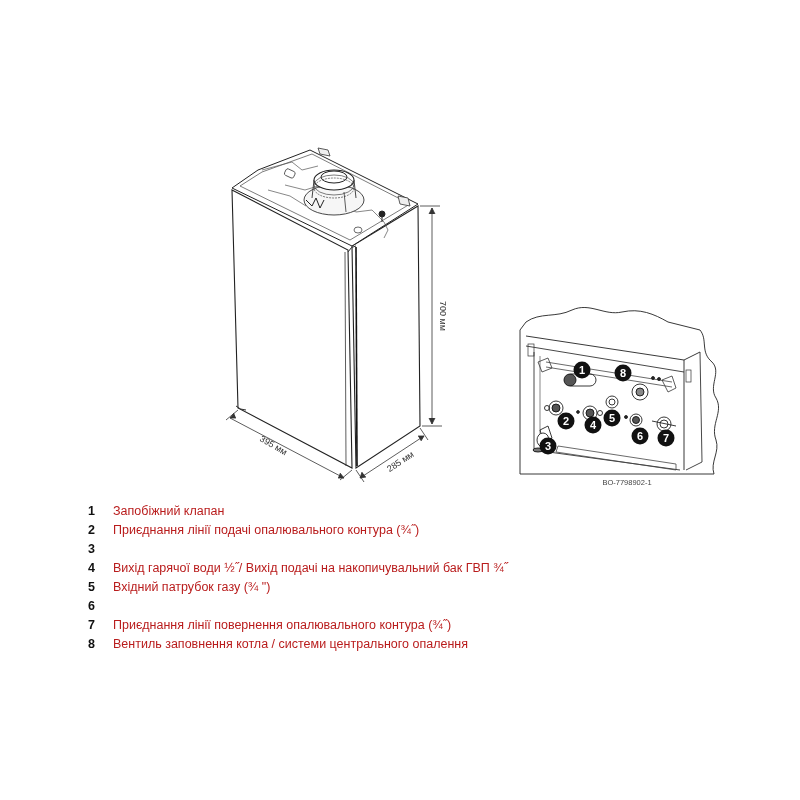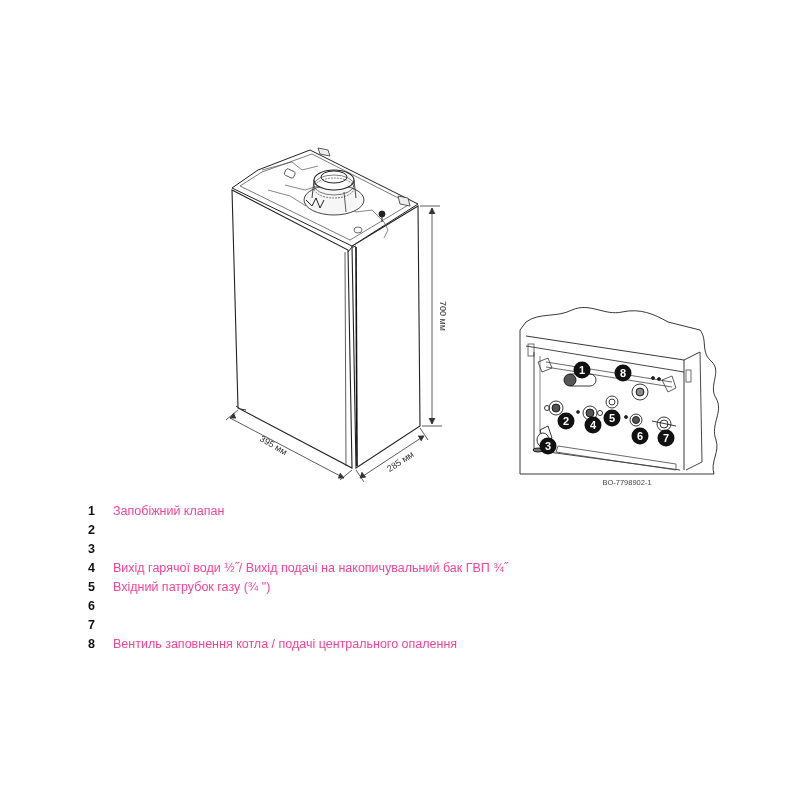--- a/index.html
+++ b/index.html
@@ -5,21 +5,21 @@
     html, body { margin: 0; padding: 0; background: #ffffff; }
     body { width: 800px; height: 800px; position: relative; overflow: hidden;
            font-family: "Liberation Sans", "DejaVu Sans", sans-serif; color: #1a1a1a; }
     #drawing { position: absolute; left: 0; top: 0; width: 800px; height: 800px; }
     .dim-label { font-family: "Liberation Sans", sans-serif; font-size: 9px; fill: #333; }
     .marker-text { font-family: "Liberation Sans", sans-serif; font-size: 11px; font-weight: bold; fill: #ffffff; }
     .ref-code { font-family: "Liberation Sans", sans-serif; font-size: 7.5px; fill: #444; }
     .legend { position: absolute; left: 88px; top: 502px; }
     .legend-row { display: flex; align-items: baseline; height: 19px; font-size: 12.5px; line-height: 19px; }
     .legend-num { width: 25px; font-weight: bold; color: #111; }
-    .legend-text { color: #ec4899; white-space: nowrap; }
+    .legend-text { color: #b91c1c; white-space: nowrap; }
   </style>
 </head>
 <body>
 
 <svg id="drawing" viewBox="0 0 800 800" xmlns="http://www.w3.org/2000/svg">
 
   <g fill="none" stroke="#222" stroke-width="1">
 
     <path d="M232,190 L348,250 L352,468 L238,408 Z" fill="#ffffff" stroke="#222" stroke-width="1.1"></path>
 
@@ -170,35 +170,37 @@
   <text class="ref-code" x="627" y="485" text-anchor="middle">BO-7798902-1</text>
 </svg>
 
 <div class="legend">
   <div class="legend-row">
     <span class="legend-num">1</span>
     <span class="legend-text">Запобіжний клапан</span>
   </div>
   <div class="legend-row">
     <span class="legend-num">2</span>
+    <span class="legend-text">Приєднання лінії подачі опалювального контура (¾˝)</span>
   </div>
   <div class="legend-row">
     <span class="legend-num">3</span>
   </div>
   <div class="legend-row">
     <span class="legend-num">4</span>
     <span class="legend-text">Вихід гарячої води ½˝/ Вихід подачі на накопичувальний бак ГВП ¾˝</span>
   </div>
   <div class="legend-row">
     <span class="legend-num">5</span>
     <span class="legend-text">Вхідний патрубок газу (¾ ")</span>
   </div>
   <div class="legend-row">
     <span class="legend-num">6</span>
   </div>
   <div class="legend-row">
     <span class="legend-num">7</span>
+    <span class="legend-text">Приєднання лінії повернення опалювального контура (¾˝)</span>
   </div>
   <div class="legend-row">
     <span class="legend-num">8</span>
-    <span class="legend-text">Вентиль заповнення котла / подачі центрального опалення</span>
+    <span class="legend-text">Вентиль заповнення котла / системи центрального опалення</span>
   </div>
 </div>
 
 </body></html>

